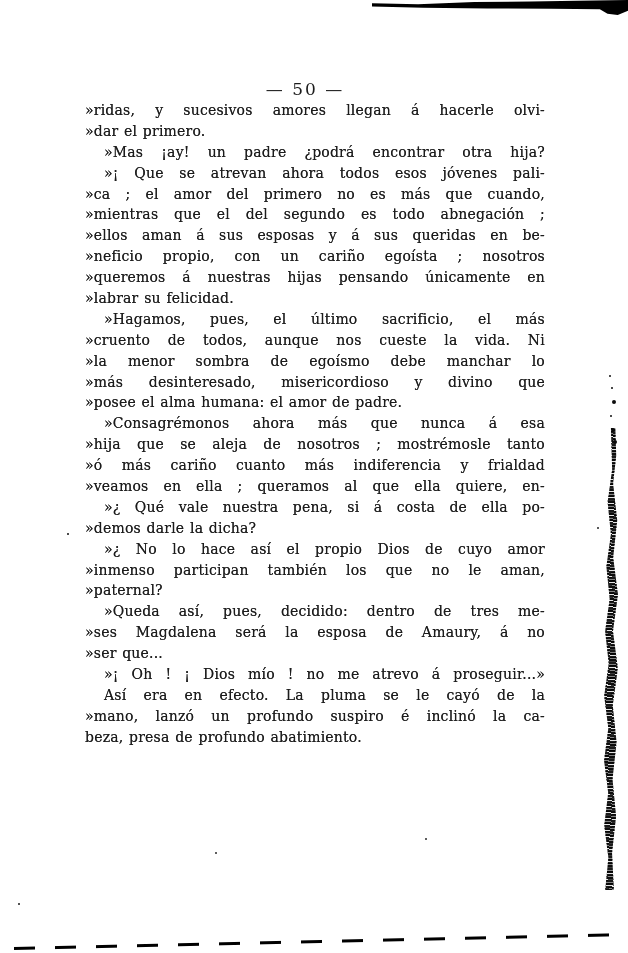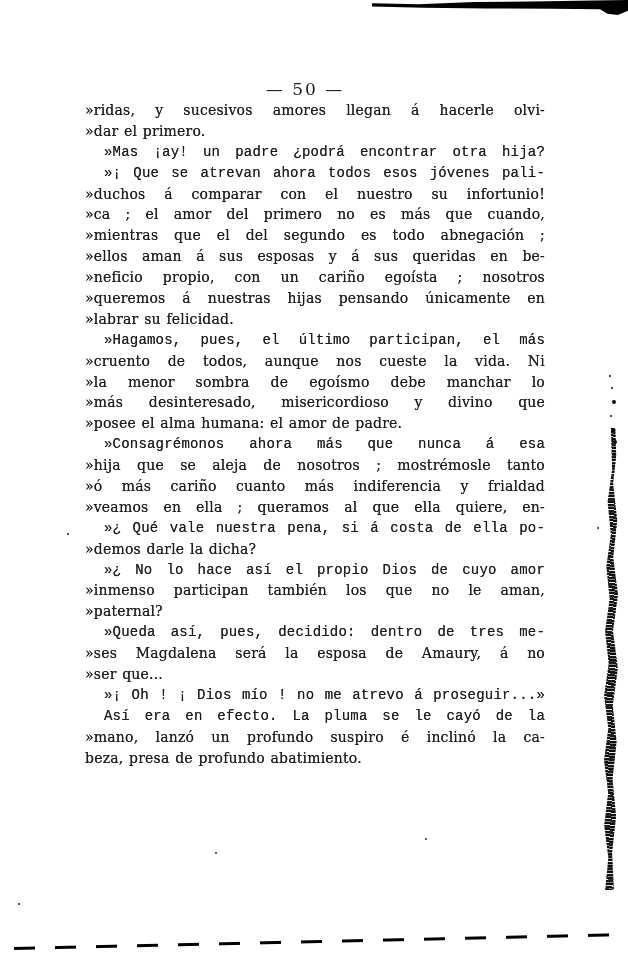--- a/index.html
+++ b/index.html
@@ -25,21 +25,21 @@
   }
   .ln{
     font-size:14px;line-height:20.9px;height:20.9px;
     white-space:nowrap;
     text-align:justify;text-align-last:justify;
     letter-spacing:0.2px;word-spacing:1px;
     text-shadow:0 0 0.5px rgba(20,20,20,.75);
     white-space:normal;
     overflow:visible;
   }
-  .ln.in{padding-left:19px;font-family:Liberation Mono, monospace;}
+  .ln.in{padding-left:19px;}
   .ln.end{text-align:right;text-align-last:left;}
   
   .topbar{
     position:absolute;left:372px;top:0;width:256px;height:15px;
     background:#000;
     clip-path:polygon(0 22%,18% 28%,40% 14%,62% 10%,80% 5%,100% 0,100% 72%,96% 100%,92% 92%,89% 62%,70% 58%,45% 56%,20% 52%,0 44%);
   }
   
   .rightband{
     position:absolute;left:604px;top:428px;width:14px;height:462px;
@@ -80,28 +80,27 @@
 
   <div class="topbar"></div>
 
   <div class="pagenum">— 50 —</div>
 
   <div class="textblock">
     <div class="ln">»ridas, y sucesivos amores llegan á hacerle olvi-</div>
     <div class="ln end">»dar el primero.</div>
     <div class="ln in">»Mas ¡ay! un padre ¿podrá encontrar otra hija?</div>
     <div class="ln in">»¡ Que se atrevan ahora todos esos jóvenes pali-</div>
-    <div class="ln">»duchos á comparar con el nuestro su infortunio!</div>
     <div class="ln">»ca ; el amor del primero no es más que cuando,</div>
     <div class="ln">»mientras que el del segundo es todo abnegación ;</div>
     <div class="ln">»ellos aman á sus esposas y á sus queridas en be-</div>
     <div class="ln">»neficio propio, con un cariño egoísta ; nosotros</div>
     <div class="ln">»queremos á nuestras hijas pensando únicamente en</div>
     <div class="ln end">»labrar su felicidad.</div>
-    <div class="ln in">»Hagamos, pues, el último participan, el más</div>
+    <div class="ln in">»Hagamos, pues, el último sacrificio, el más</div>
     <div class="ln">»cruento de todos, aunque nos cueste la vida. Ni</div>
     <div class="ln">»la menor sombra de egoísmo debe manchar lo</div>
     <div class="ln">»más desinteresado, misericordioso y divino que</div>
     <div class="ln end">»posee el alma humana: el amor de padre.</div>
     <div class="ln in">»Consagrémonos ahora más que nunca á esa</div>
     <div class="ln">»hija que se aleja de nosotros ; mostrémosle tanto</div>
     <div class="ln">»ó más cariño cuanto más indiferencia y frialdad</div>
     <div class="ln">»veamos en ella ; queramos al que ella quiere, en-</div>
     <div class="ln in">»¿ Qué vale nuestra pena, si á costa de ella po-</div>
     <div class="ln end">»demos darle la dicha?</div>

